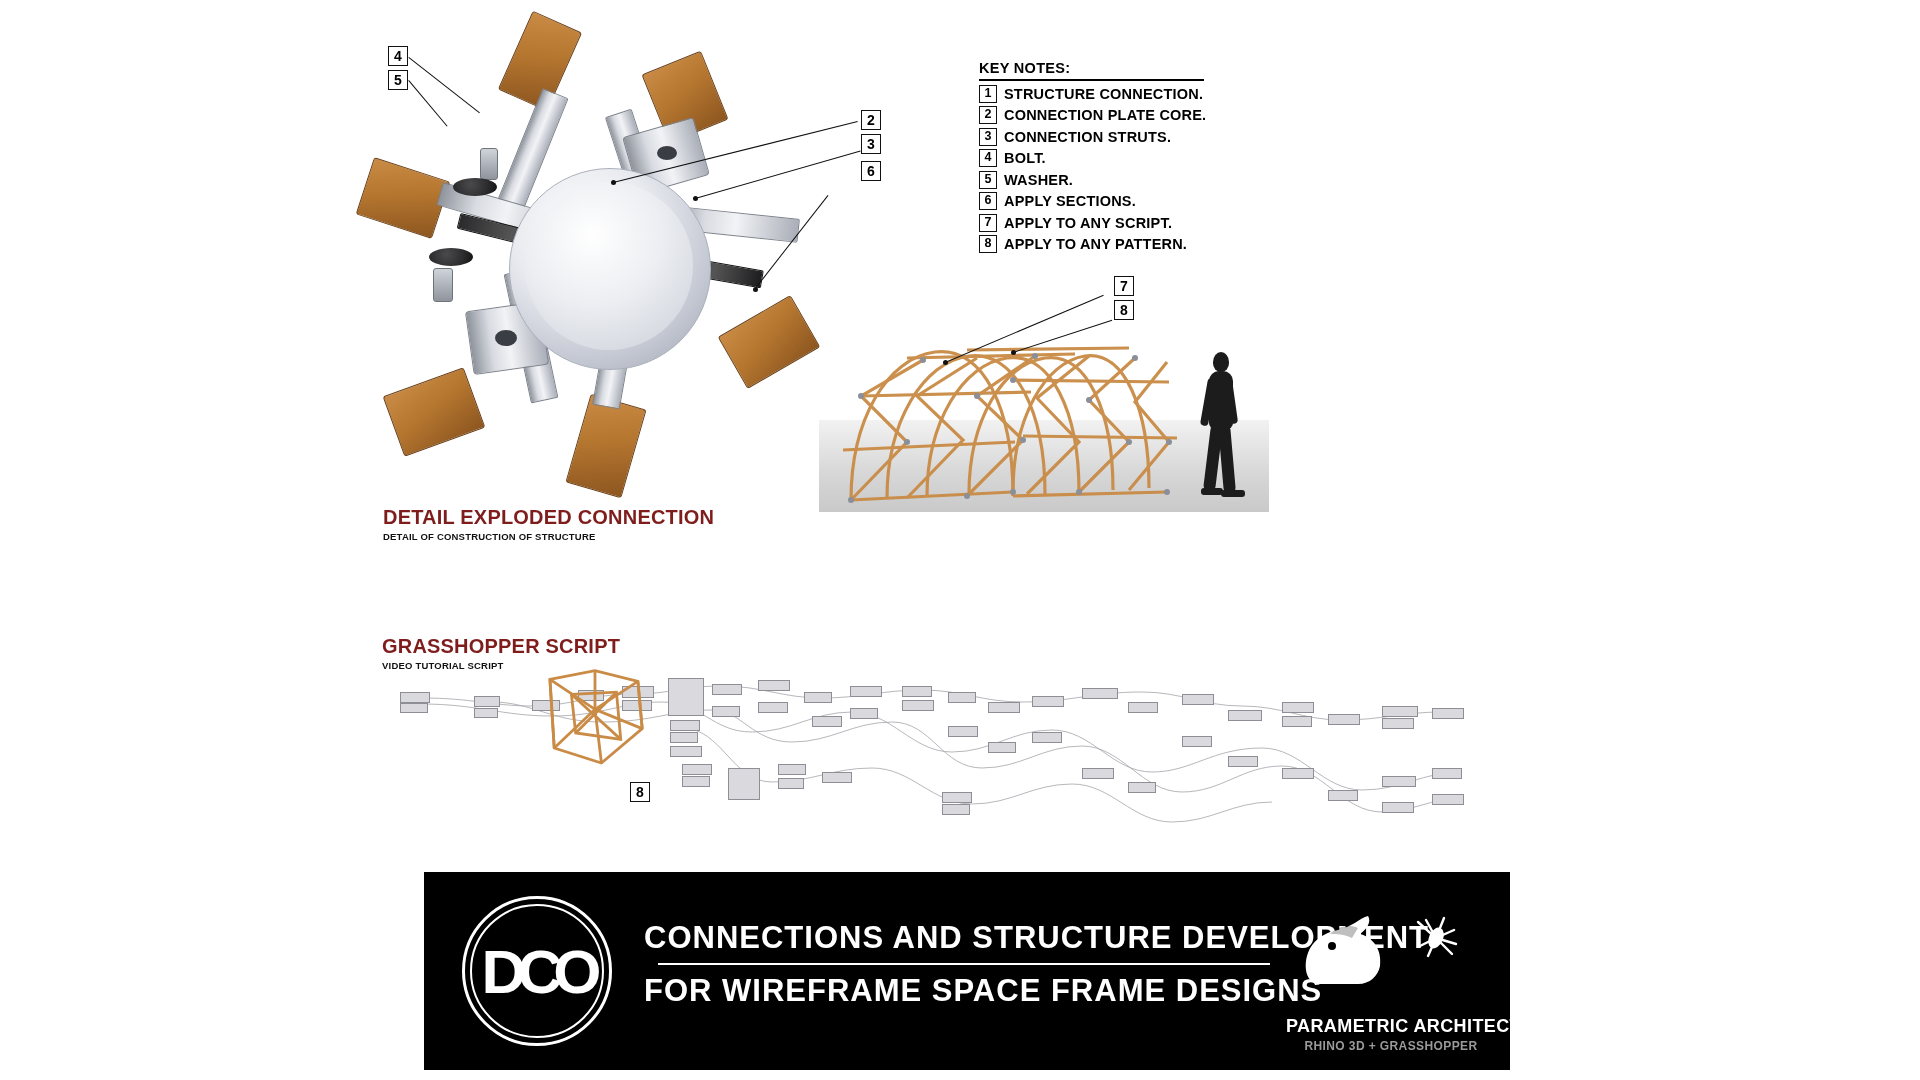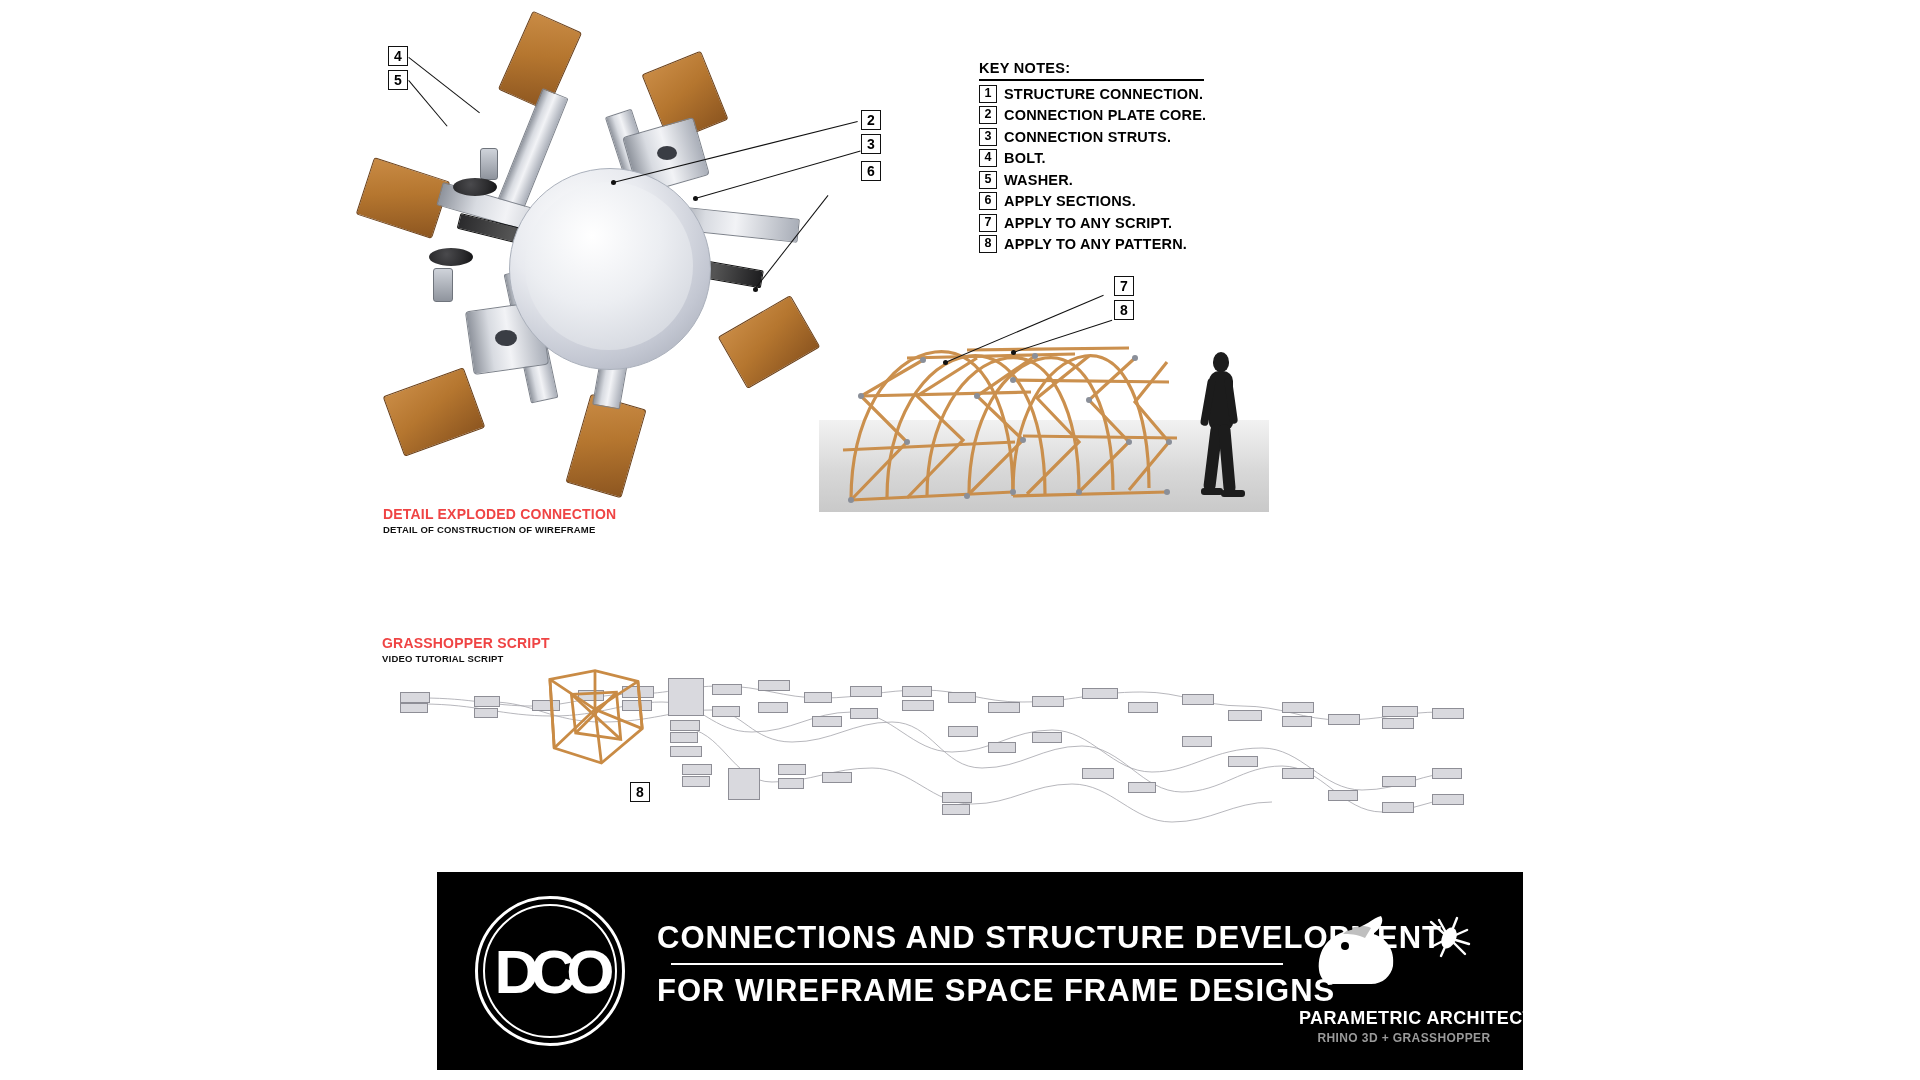--- a/index.html
+++ b/index.html
@@ -80,39 +80,39 @@
   .kn-text {
     font-size: 14.5px;
     font-weight: bold;
     letter-spacing: 0.2px;
     color: #000;
     white-space: nowrap;
   }
 
   
   .cap-title {
-    font-size: 14px;
+    font-size: 20px;
     font-weight: bold;
     letter-spacing: 0.2px;
-    color: #ef4444;
+    color: #7f1d1d;
     white-space: nowrap;
   }
   .cap-sub {
     font-size: 9.5px;
     font-weight: bold;
     letter-spacing: 0.2px;
     color: #111;
     margin-top: 2px;
     white-space: nowrap;
   }
 
   
   .titleblock {
     position: absolute;
-    left: 437px;
+    left: 424px;
     top: 872px;
     width: 1086px;
     height: 198px;
     background: #000;
     color: #fff;
   }
   .logo-wrap {
     position: absolute;
     left: 38px; top: 24px;
     width: 150px; height: 150px;
@@ -174,21 +174,21 @@
     top: 28px;
     width: 210px;
     text-align: center;
   }
   .tb-brand {
     font-size: 18px;
     font-weight: bold;
     letter-spacing: 0.4px;
     color: #fff;
     white-space: nowrap;
-    margin-top: 4px;
+    margin-top: 12px;
   }
   .tb-brand-sub {
     font-size: 12px;
     font-weight: bold;
     letter-spacing: 0.4px;
     color: #9a9a9a;
     white-space: nowrap;
     margin-top: 2px;
   }
 
@@ -298,21 +298,21 @@
       <div class="leader abs" style="left:196px; top:182px; width:252px; transform: rotate(-14deg);"></div>
       <div class="leader abs" style="left:278px; top:198px; width:172px; transform: rotate(-16deg);"></div>
       <div class="leader abs" style="left:338px; top:288px; width:118px; transform: rotate(-52deg);"></div>
       <div class="dot abs" style="left:194px; top:180px;"></div>
       <div class="dot abs" style="left:276px; top:196px;"></div>
       <div class="dot abs" style="left:336px; top:287px;"></div>
     </div>
 
     <div class="abs" style="left:-34px; top:506px;">
       <div class="cap-title">DETAIL EXPLODED CONNECTION</div>
-      <div class="cap-sub">DETAIL OF CONSTRUCTION OF WIREFRAME</div>
+      <div class="cap-sub">DETAIL OF CONSTRUCTION OF STRUCTURE</div>
     </div>
 
     <div class="keynotes" style="left:562px; top:60px;">
       <div class="keynotes-title">KEY NOTES:</div>
       <div class="kn-row">
         <div class="kn-num">1</div>
         <div class="kn-text">STRUCTURE CONNECTION.</div>
       </div>
       <div class="kn-row">
         <div class="kn-num">2</div>

